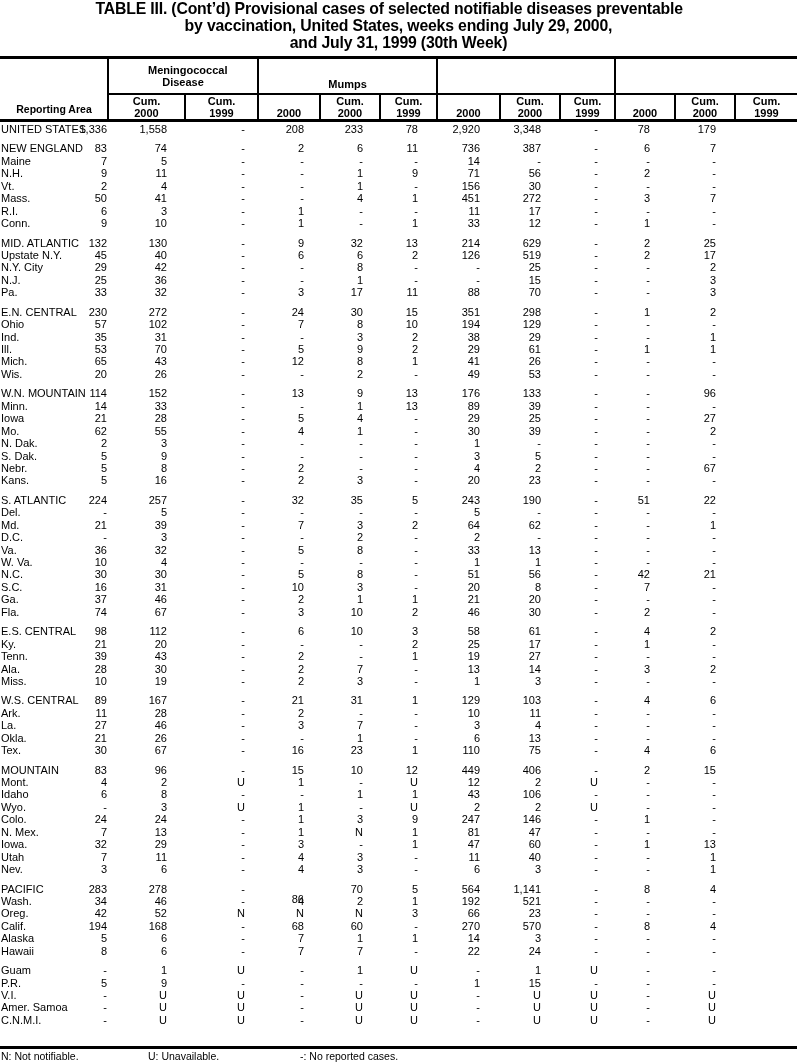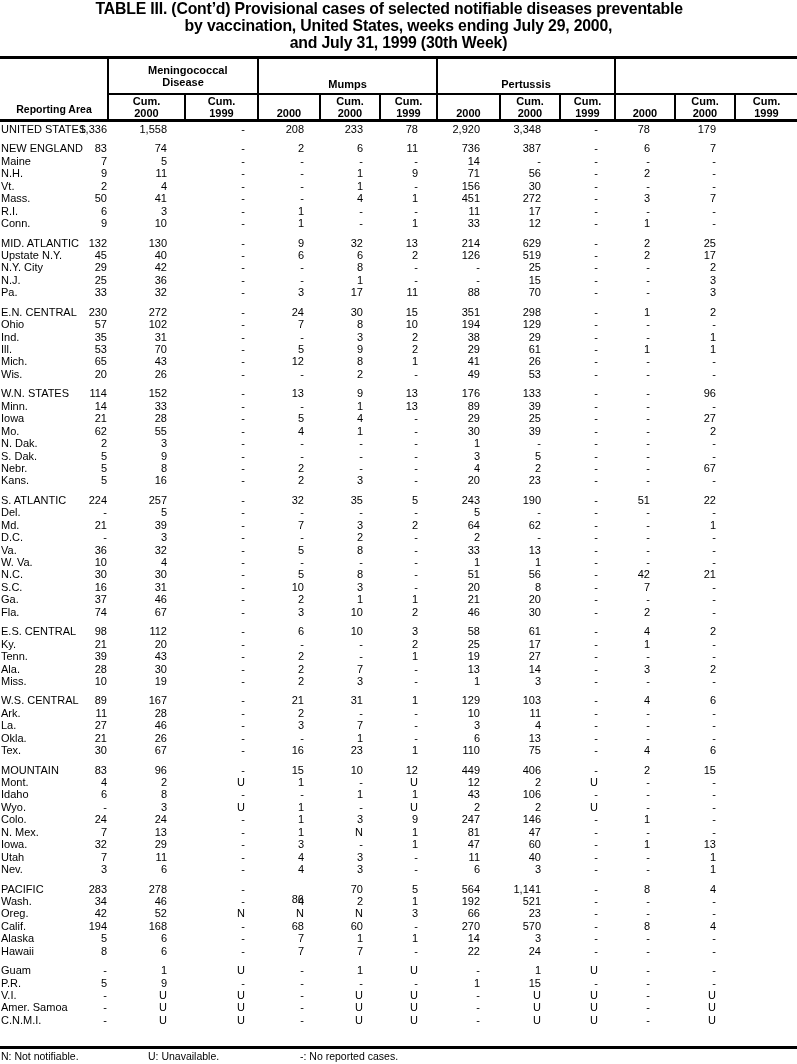--- a/index.html
+++ b/index.html
@@ -51,23 +51,20 @@
   <div class="vline" style="left:734px; top:35px; height:25px;"></div>
 
   <div class="hline" style="left:108px; top:34px; width:689px;"></div>
 
   <div class="grp" style="left:259px; width:177px; padding-top:8px;">
       <span>Mumps</span>
     </div>
   <div class="grp" style="left:109px; width:148px;">
       <span style="display:block;width:70px;">Meningococcal Disease</span>
     </div>
-  <div class="grp" style="left:438px; width:176px; padding-top:8px;">
-      <span>Pertussis</span>
-    </div>
 
   <div class="ra">Reporting Area</div>
 
   <div class="sub" style="left:109px; width:75px;">
       <span>Cum.</span>
       <span>2000</span>
     </div>
   <div class="sub" style="left:186px; width:71px;">
       <span>Cum.</span>
       <span>1999</span>
@@ -373,21 +370,21 @@
       <span class="c" style="right: 441px;">-</span>
       <span class="c" style="right: 382px;">2</span>
       <span class="c" style="right: 327px;">-</span>
       <span class="c" style="right: 265px;">49</span>
       <span class="c" style="right: 204px;">53</span>
       <span class="c" style="right: 147px;">-</span>
       <span class="c" style="right: 95px;">-</span>
       <span class="c" style="right: 29px;">-</span>
     </div>
     <div class="row gap">
-      <span class="area">W.N. STATES</span>
+      <span class="area">W.N. MOUNTAIN</span>
       <span class="c" style="right: 638px;">114</span>
       <span class="c" style="right: 578px;">152</span>
       <span class="c" style="right: 500px;">-</span>
       <span class="c" style="right: 441px;">13</span>
       <span class="c" style="right: 382px;">9</span>
       <span class="c" style="right: 327px;">13</span>
       <span class="c" style="right: 265px;">176</span>
       <span class="c" style="right: 204px;">133</span>
       <span class="c" style="right: 147px;">-</span>
       <span class="c" style="right: 95px;">-</span>

